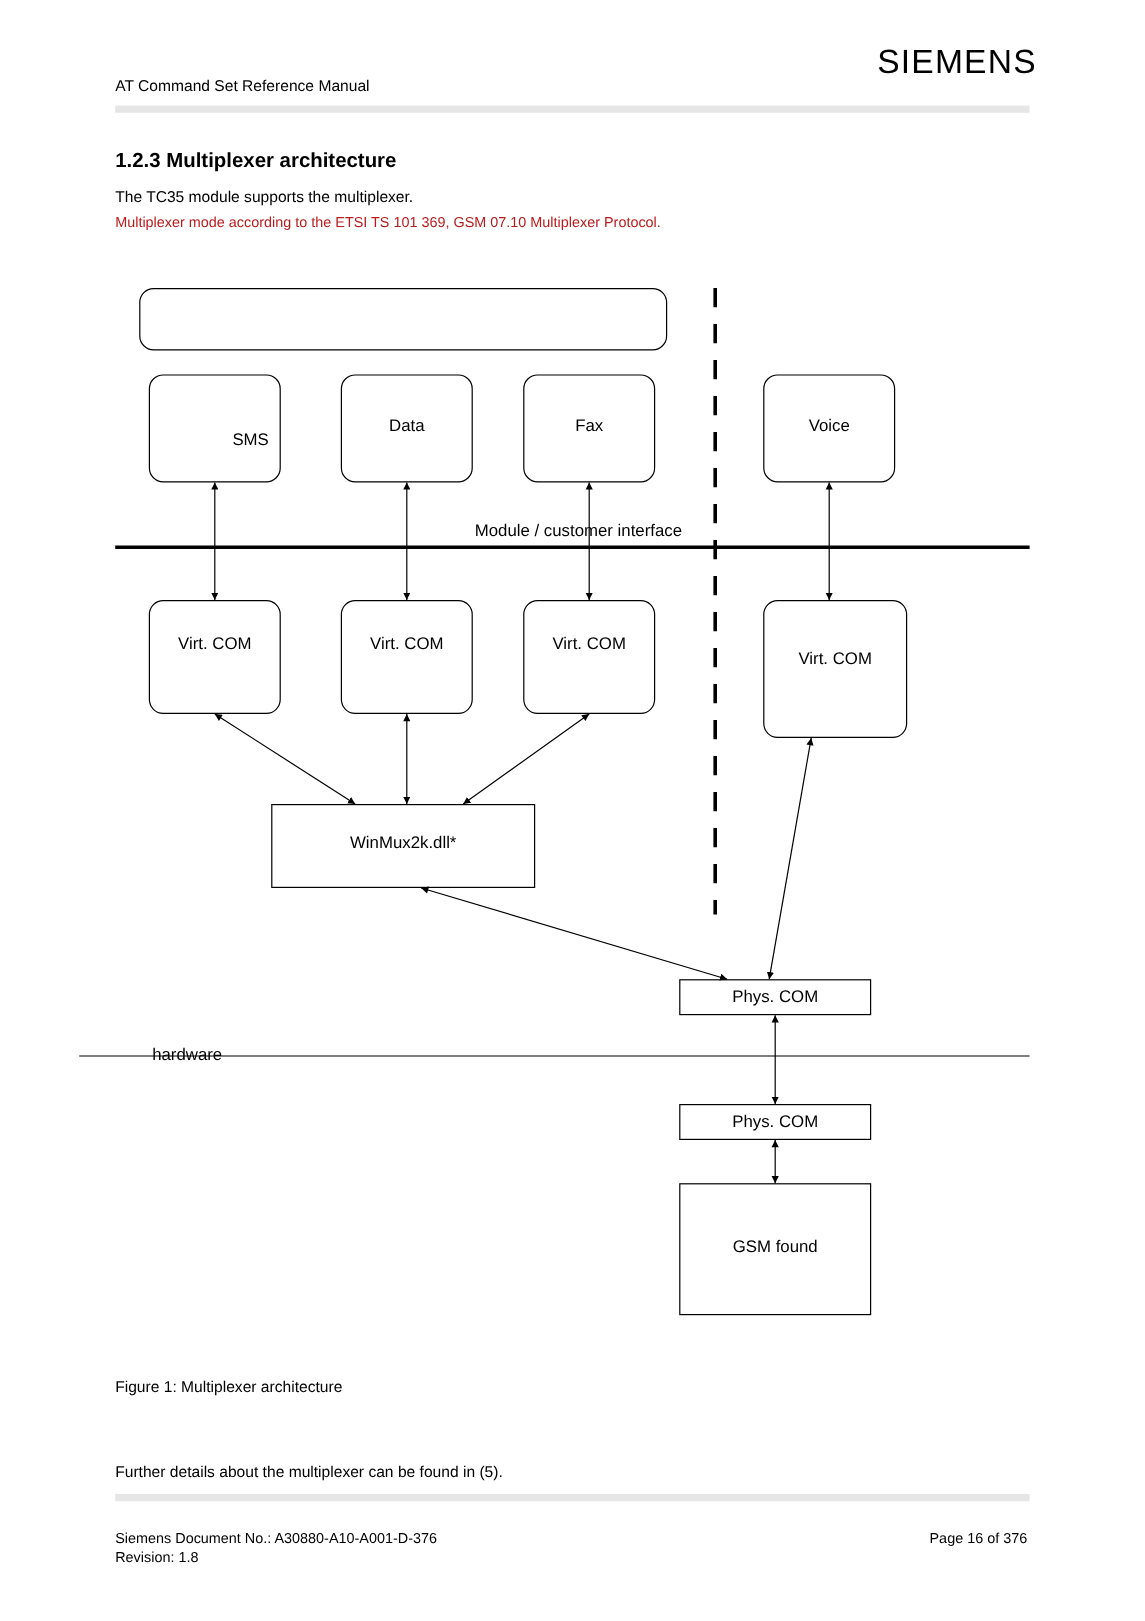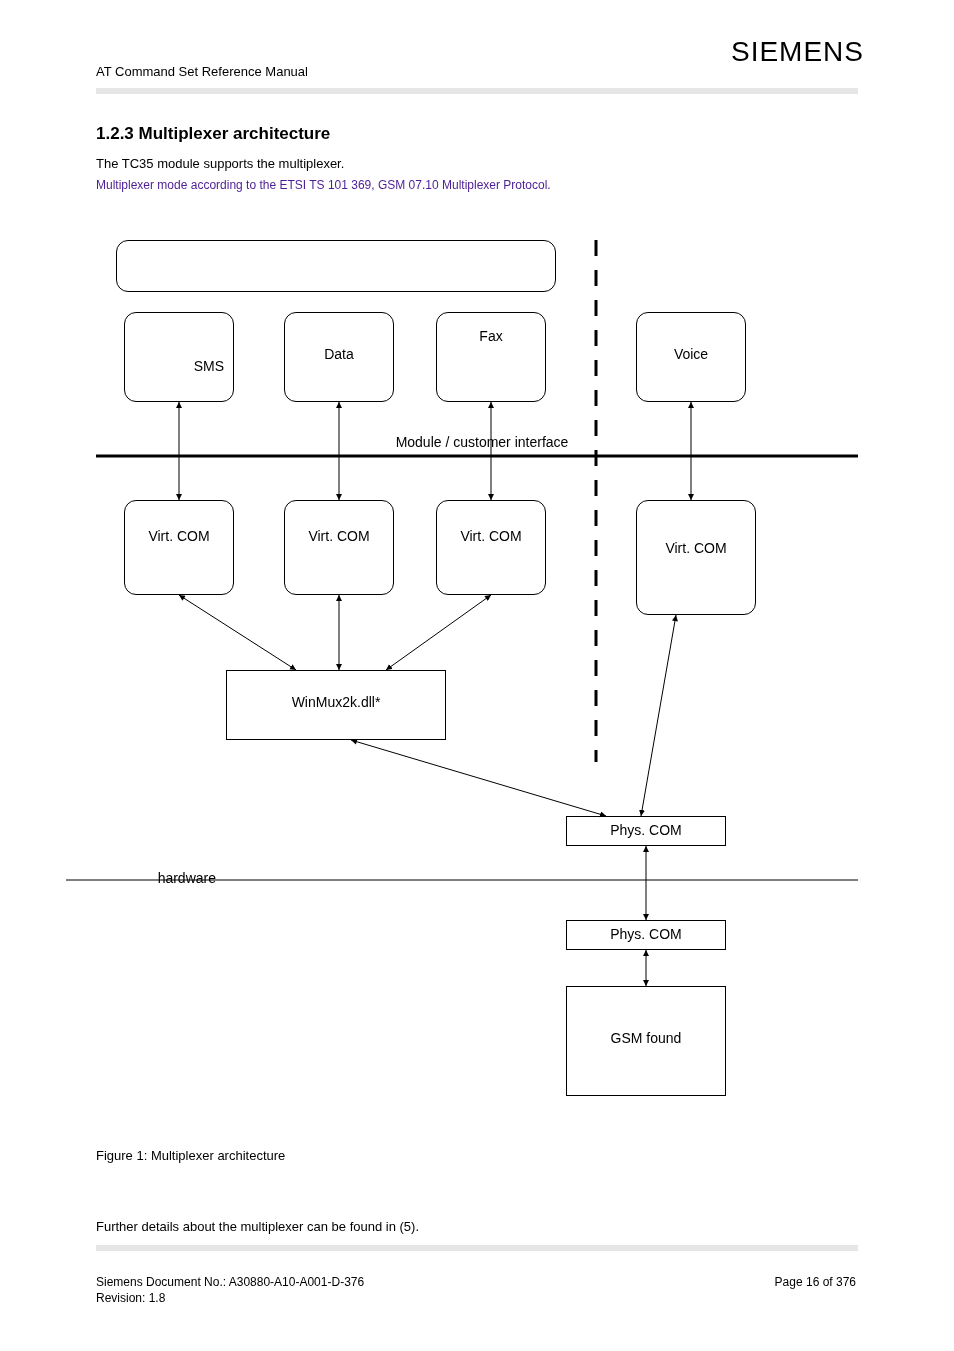--- a/index.html
+++ b/index.html
@@ -50,21 +50,21 @@
     position: absolute;
     left: 96px;
     top: 156px;
     font-size: 13px;
   }
   .mux-desc {
     position: absolute;
     left: 96px;
     top: 178px;
     font-size: 12px;
-    color: #4c1d95;
+    color: #b91c1c;
   }
   .diagram {
     position: absolute;
     left: 96px;
     right: 96px;
     top: 200px;
     height: 928px;
   }
   .label {
     position: absolute;
@@ -147,21 +147,21 @@
 
     <div class="box" style="left:20px; top:40px; width:440px; height:52px;"></div>
 
     <div class="box" style="left:28px; top:112px; width:110px; height:90px;"></div>
     <div class="label" style="left:28px; top:158px; width:100px;text-align:right;">SMS</div>
 
     <div class="box" style="left:188px; top:112px; width:110px; height:90px;"></div>
     <div class="label" style="left:188px; top:146px; width:110px;">Data</div>
 
     <div class="box" style="left:340px; top:112px; width:110px; height:90px;"></div>
-    <div class="label" style="left:340px; top:128px; width:110px;">Fax</div>
+    <div class="label" style="left:340px; top:146px; width:110px;">Fax</div>
 
     <div class="box" style="left:540px; top:112px; width:110px; height:90px;"></div>
     <div class="label" style="left:540px; top:146px; width:110px;">Voice</div>
 
     <div class="label" style="left:296px; top:234px; width:180px;">Module / customer interface</div>
 
     <div class="box" style="left:28px; top:300px; width:110px; height:95px;"></div>
     <div class="label" style="left:28px; top:328px; width:110px;">Virt. COM</div>
 
     <div class="box" style="left:188px; top:300px; width:110px; height:95px;"></div>
@@ -172,21 +172,21 @@
 
     <div class="box" style="left:540px; top:300px; width:120px; height:115px;"></div>
     <div class="label" style="left:540px; top:340px; width:120px;">Virt. COM</div>
 
     <div class="rect" style="left:130px; top:470px; width:220px; height:70px;"></div>
     <div class="label" style="left:130px; top:494px; width:220px;">WinMux2k.dll*</div>
 
     <div class="rect" style="left:470px; top:616px; width:160px; height:30px;"></div>
     <div class="label" style="left:470px; top:622px; width:160px;">Phys. COM</div>
 
-    <div class="label" style="left:0px; top:670px; width:120px; text-align:right;">hardware</div>
+    <div class="label" style="left:0px; top:670px; width:120px; text-align:center;">hardware</div>
 
     <div class="rect" style="left:470px; top:720px; width:160px; height:30px;"></div>
     <div class="label" style="left:470px; top:726px; width:160px;">Phys. COM</div>
 
     <div class="rect" style="left:470px; top:786px; width:160px; height:110px;"></div>
     <div class="label" style="left:470px; top:830px; width:160px;">GSM found</div>
 
     <svg class="overlay">
       <defs>
         <marker id="ah" markerWidth="10" markerHeight="10" refX="6" refY="3" orient="auto" markerUnits="strokeWidth">

